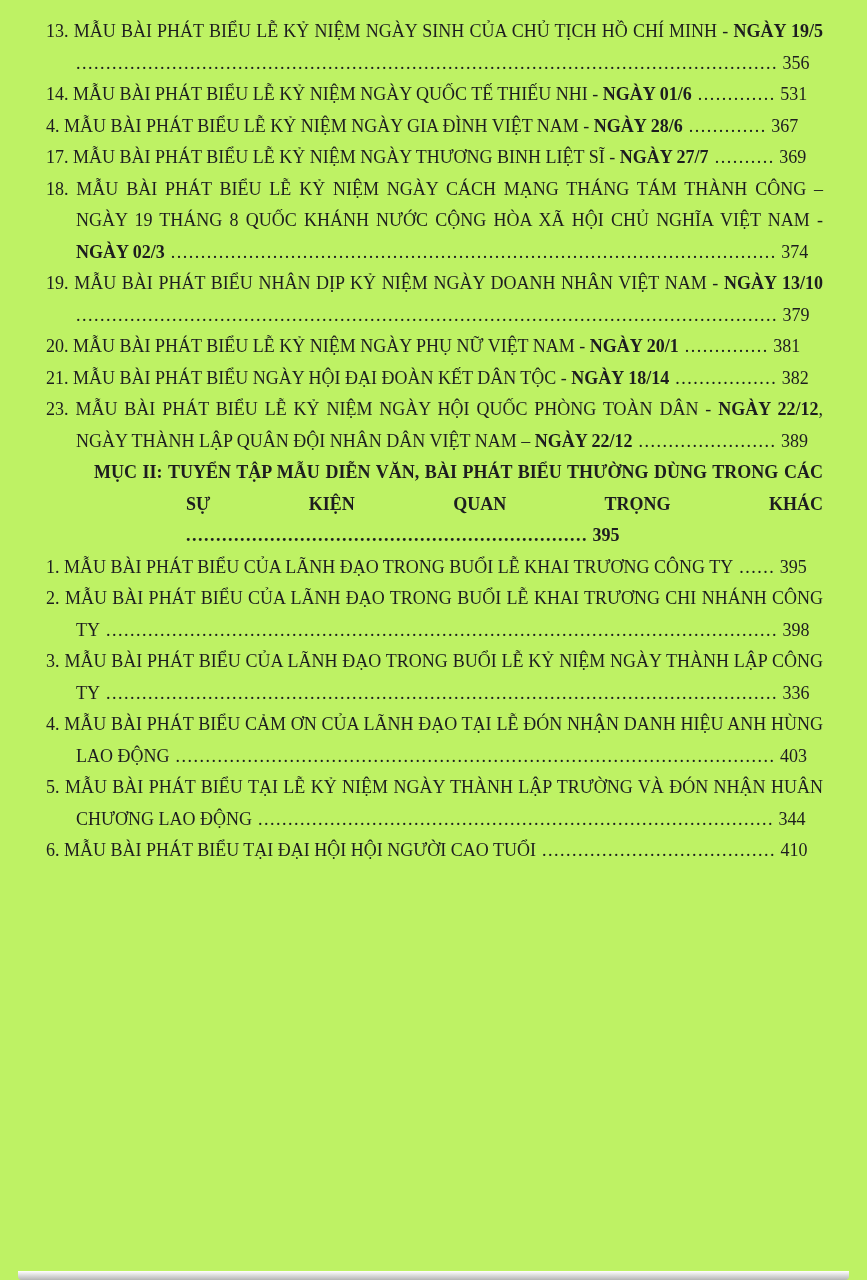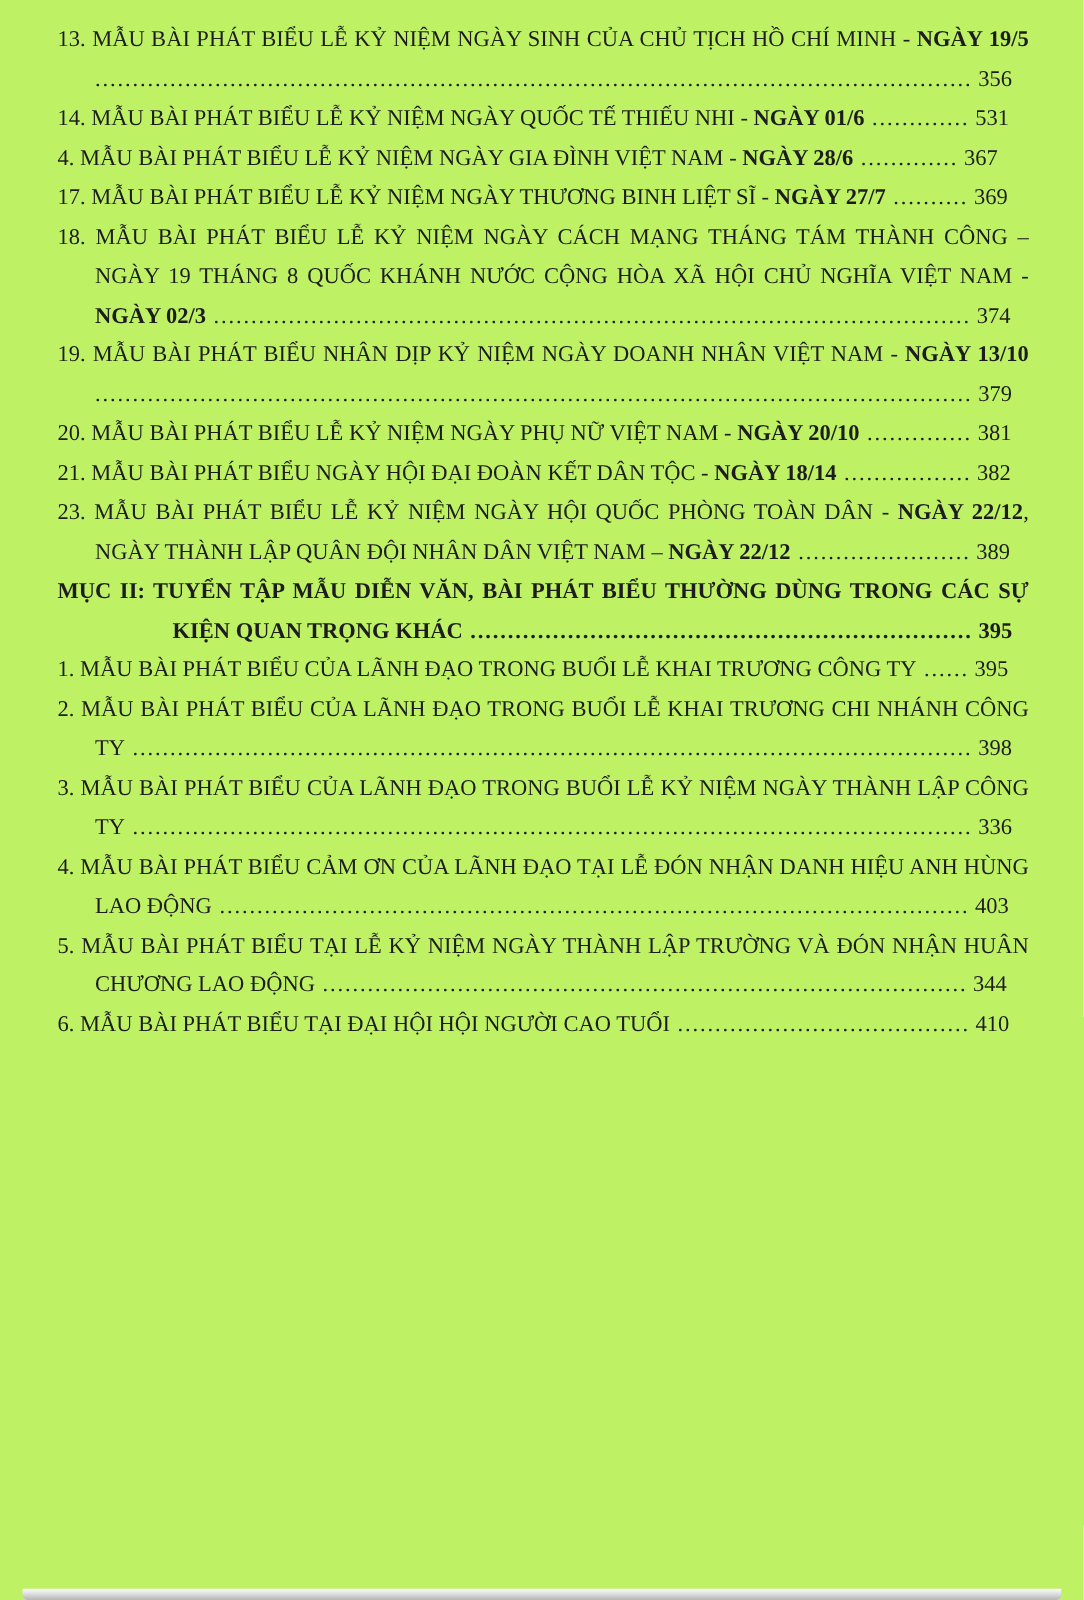--- a/index.html
+++ b/index.html
@@ -24,20 +24,21 @@
     font-size: 18px;
     line-height: 31.5px;
     text-align: justify;
     padding-left: 30px;
     text-indent: -30px;
   }
   .entry.section {
     padding-left: 92px;
     text-indent: -92px;
     font-weight: bold;
+    margin-left: 48px;
   }
   .entry b { font-weight: bold; }
   .num { white-space: pre; }
   .dots { letter-spacing: 1.5px; }
   .pg { white-space: pre; }
   .page-edge {
     position: absolute;
     left: 18px;
     right: 18px;
     bottom: 0;
@@ -50,21 +51,21 @@
 <body>
 
 <div class="page">
   <div id="toc">
       <div class="entry item"><span class="num">13. </span><span><span>MẪU BÀI PHÁT BIỂU LỄ KỶ NIỆM NGÀY SINH CỦA CHỦ TỊCH HỒ CHÍ MINH - </span><b>NGÀY 19/5</b></span><span class="dots"> .....................................................................................................................</span><span class="pg"> 356</span></div>
       <div class="entry item"><span class="num">14. </span><span><span>MẪU BÀI PHÁT BIỂU LỄ KỶ NIỆM NGÀY QUỐC TẾ THIẾU NHI - </span><b>NGÀY 01/6</b></span><span class="dots"> .............</span><span class="pg"> 531</span></div>
       <div class="entry item"><span class="num">4. </span><span><span>MẪU BÀI PHÁT BIỂU LỄ KỶ NIỆM NGÀY GIA ĐÌNH VIỆT NAM - </span><b>NGÀY 28/6</b></span><span class="dots"> .............</span><span class="pg"> 367</span></div>
       <div class="entry item"><span class="num">17. </span><span><span>MẪU BÀI PHÁT BIỂU LỄ KỶ NIỆM NGÀY THƯƠNG BINH LIỆT SĨ - </span><b>NGÀY 27/7</b></span><span class="dots"> ..........</span><span class="pg"> 369</span></div>
       <div class="entry item"><span class="num">18. </span><span><span>MẪU BÀI PHÁT BIỂU LỄ KỶ NIỆM NGÀY CÁCH MẠNG THÁNG TÁM THÀNH CÔNG – NGÀY 19 THÁNG 8 QUỐC KHÁNH NƯỚC CỘNG HÒA XÃ HỘI CHỦ NGHĨA VIỆT NAM - </span><b>NGÀY 02/3</b></span><span class="dots"> .....................................................................................................</span><span class="pg"> 374</span></div>
       <div class="entry item"><span class="num">19. </span><span><span>MẪU BÀI PHÁT BIỂU NHÂN DỊP KỶ NIỆM NGÀY DOANH NHÂN VIỆT NAM - </span><b>NGÀY 13/10</b></span><span class="dots"> .....................................................................................................................</span><span class="pg"> 379</span></div>
-      <div class="entry item"><span class="num">20. </span><span><span>MẪU BÀI PHÁT BIỂU LỄ KỶ NIỆM NGÀY PHỤ NỮ VIỆT NAM - </span><b>NGÀY 20/10</b></span><span class="dots"> ..............</span><span class="pg"> 381</span></div>
+      <div class="entry item"><span class="num">20. </span><span><span>MẪU BÀI PHÁT BIỂU LỄ KỶ NIỆM NGÀY PHỤ NỮ VIỆT NAM - </span><b>NGÀY 20/1</b></span><span class="dots"> ..............</span><span class="pg"> 381</span></div>
       <div class="entry item"><span class="num">21. </span><span><span>MẪU BÀI PHÁT BIỂU NGÀY HỘI ĐẠI ĐOÀN KẾT DÂN TỘC - </span><b>NGÀY 18/14</b></span><span class="dots"> .................</span><span class="pg"> 382</span></div>
       <div class="entry item"><span class="num">23. </span><span><span>MẪU BÀI PHÁT BIỂU LỄ KỶ NIỆM NGÀY HỘI QUỐC PHÒNG TOÀN DÂN - </span><b>NGÀY 22/12</b><span>, NGÀY THÀNH LẬP QUÂN ĐỘI NHÂN DÂN VIỆT NAM – </span><b>NGÀY 22/12</b></span><span class="dots"> .......................</span><span class="pg"> 389</span></div>
       <div class="entry section"><span><b>MỤC II: TUYỂN TẬP MẪU DIỄN VĂN, BÀI PHÁT BIỂU THƯỜNG DÙNG TRONG CÁC SỰ KIỆN QUAN TRỌNG KHÁC</b></span><span class="dots"> ...................................................................</span><span class="pg"> 395</span></div>
       <div class="entry item"><span class="num">1. </span><span><span>MẪU BÀI PHÁT BIỂU CỦA LÃNH ĐẠO TRONG BUỔI LỄ KHAI TRƯƠNG CÔNG TY</span></span><span class="dots"> ......</span><span class="pg"> 395</span></div>
       <div class="entry item"><span class="num">2. </span><span><span>MẪU BÀI PHÁT BIỂU CỦA LÃNH ĐẠO TRONG BUỔI LỄ KHAI TRƯƠNG CHI NHÁNH CÔNG TY</span></span><span class="dots"> ................................................................................................................</span><span class="pg"> 398</span></div>
       <div class="entry item"><span class="num">3. </span><span><span>MẪU BÀI PHÁT BIỂU CỦA LÃNH ĐẠO TRONG BUỔI LỄ KỶ NIỆM NGÀY THÀNH LẬP CÔNG TY</span></span><span class="dots"> ................................................................................................................</span><span class="pg"> 336</span></div>
       <div class="entry item"><span class="num">4. </span><span><span>MẪU BÀI PHÁT BIỂU CẢM ƠN CỦA LÃNH ĐẠO TẠI LỄ ĐÓN NHẬN DANH HIỆU ANH HÙNG LAO ĐỘNG</span></span><span class="dots"> ....................................................................................................</span><span class="pg"> 403</span></div>
       <div class="entry item"><span class="num">5. </span><span><span>MẪU BÀI PHÁT BIỂU TẠI LỄ KỶ NIỆM NGÀY THÀNH LẬP TRƯỜNG VÀ ĐÓN NHẬN HUÂN CHƯƠNG LAO ĐỘNG</span></span><span class="dots"> ......................................................................................</span><span class="pg"> 344</span></div>
       <div class="entry item"><span class="num">6. </span><span><span>MẪU BÀI PHÁT BIỂU TẠI ĐẠI HỘI HỘI NGƯỜI CAO TUỔI</span></span><span class="dots"> .......................................</span><span class="pg"> 410</span></div>
     </div>

